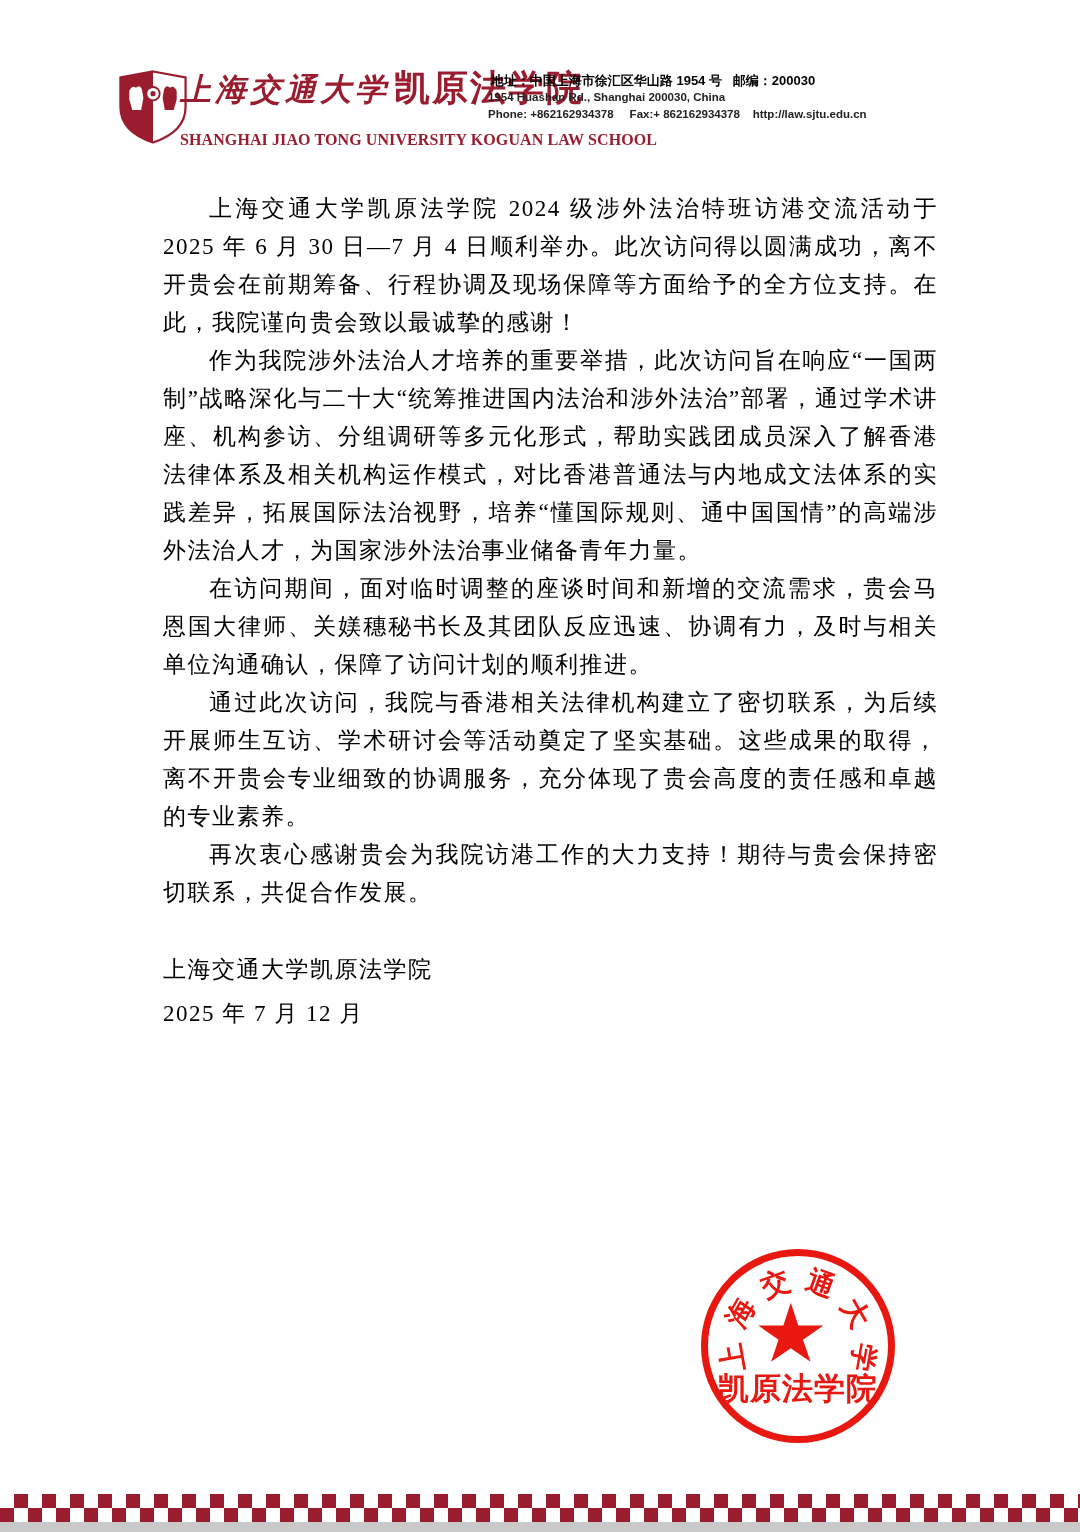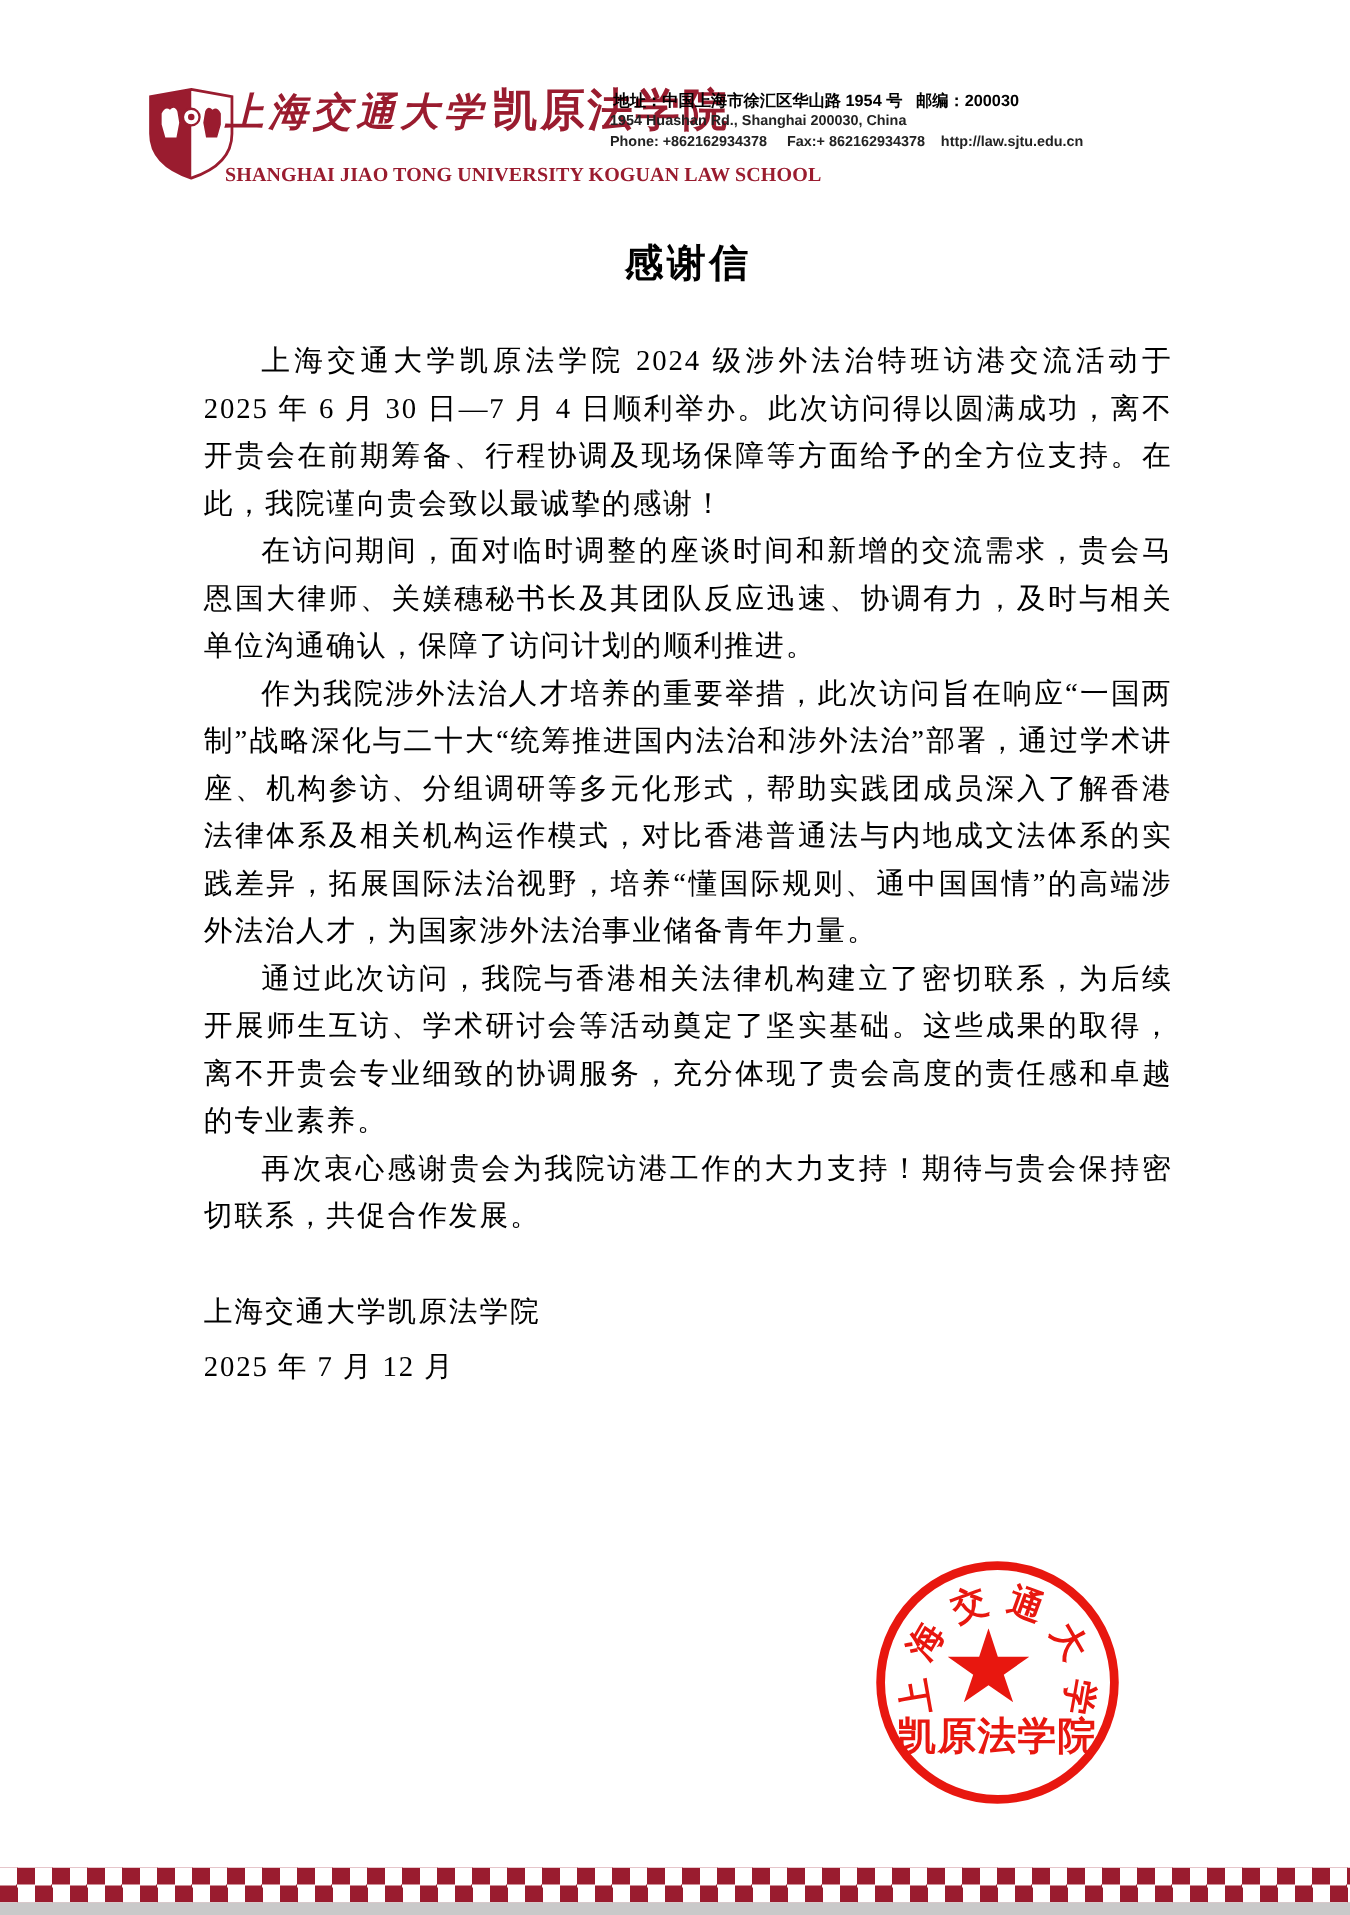--- a/index.html
+++ b/index.html
@@ -122,26 +122,25 @@
     </div>
 
     <div class="address">
       <div class="addr-line addr-1">地址：中国上海市徐汇区华山路 1954 号   邮编：200030</div>
       <div class="addr-line addr-2">1954 Huashan Rd., Shanghai 200030, China</div>
       <div class="addr-line addr-3">Phone: +862162934378     Fax:+ 862162934378    http://law.sjtu.edu.cn</div>
     </div>
   </div>
 
   <div class="letter">
-    <h1 class="title">感谢信</h1>
 
 
     <p class="body-p">上海交通大学凯原法学院 2024 级涉外法治特班访港交流活动于 2025 年 6 月 30 日—7 月 4 日顺利举办。此次访问得以圆满成功，离不开贵会在前期筹备、行程协调及现场保障等方面给予的全方位支持。在此，我院谨向贵会致以最诚挚的感谢！</p>
+    <p class="body-p">作为我院涉外法治人才培养的重要举措，此次访问旨在响应“一国两制”战略深化与二十大“统筹推进国内法治和涉外法治”部署，通过学术讲座、机构参访、分组调研等多元化形式，帮助实践团成员深入了解香港法律体系及相关机构运作模式，对比香港普通法与内地成文法体系的实践差异，拓展国际法治视野，培养“懂国际规则、通中国国情”的高端涉外法治人才，为国家涉外法治事业储备青年力量。</p>
     <p class="body-p">在访问期间，面对临时调整的座谈时间和新增的交流需求，贵会马恩国大律师、关媄穗秘书长及其团队反应迅速、协调有力，及时与相关单位沟通确认，保障了访问计划的顺利推进。</p>
-    <p class="body-p">作为我院涉外法治人才培养的重要举措，此次访问旨在响应“一国两制”战略深化与二十大“统筹推进国内法治和涉外法治”部署，通过学术讲座、机构参访、分组调研等多元化形式，帮助实践团成员深入了解香港法律体系及相关机构运作模式，对比香港普通法与内地成文法体系的实践差异，拓展国际法治视野，培养“懂国际规则、通中国国情”的高端涉外法治人才，为国家涉外法治事业储备青年力量。</p>
     <p class="body-p">通过此次访问，我院与香港相关法律机构建立了密切联系，为后续开展师生互访、学术研讨会等活动奠定了坚实基础。这些成果的取得，离不开贵会专业细致的协调服务，充分体现了贵会高度的责任感和卓越的专业素养。</p>
     <p class="body-p">再次衷心感谢贵会为我院访港工作的大力支持！期待与贵会保持密切联系，共促合作发展。</p>
 
     <div class="sign-block">
       <div class="sign-name">上海交通大学凯原法学院</div>
       <div class="sign-date">2025 年 7 月 12 月</div>
     </div>
   </div>
 
   <div class="seal">

